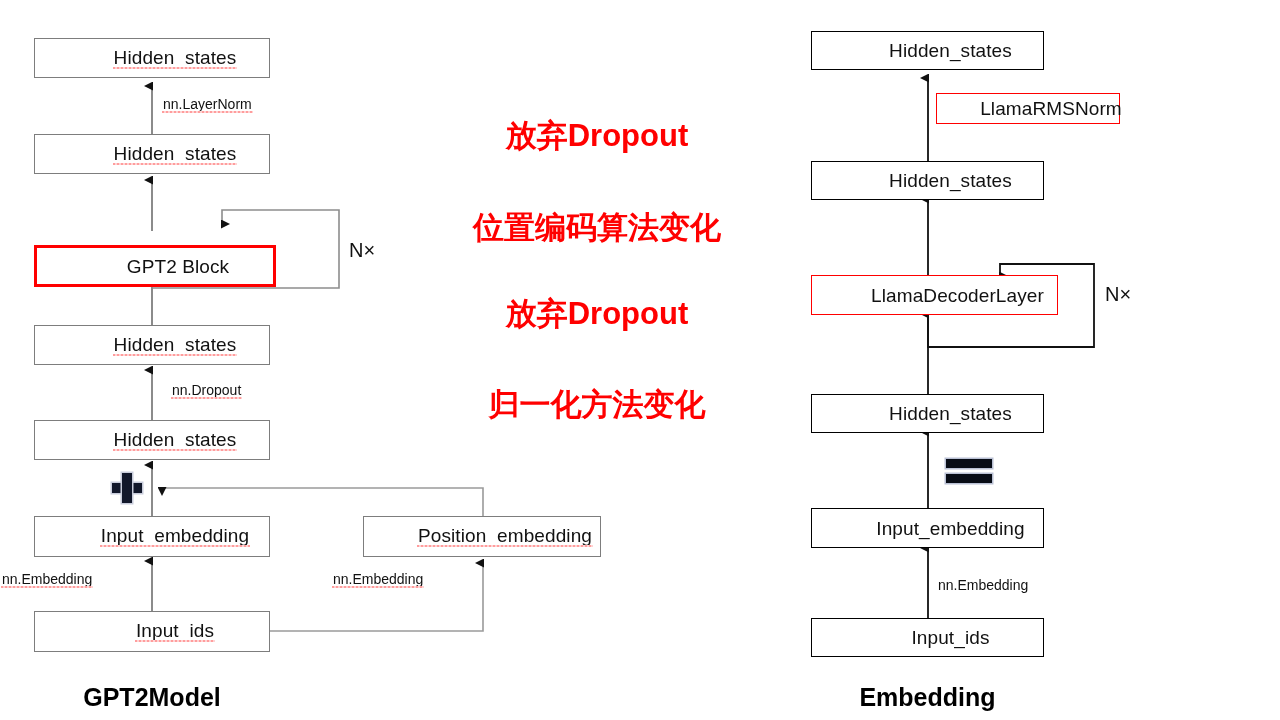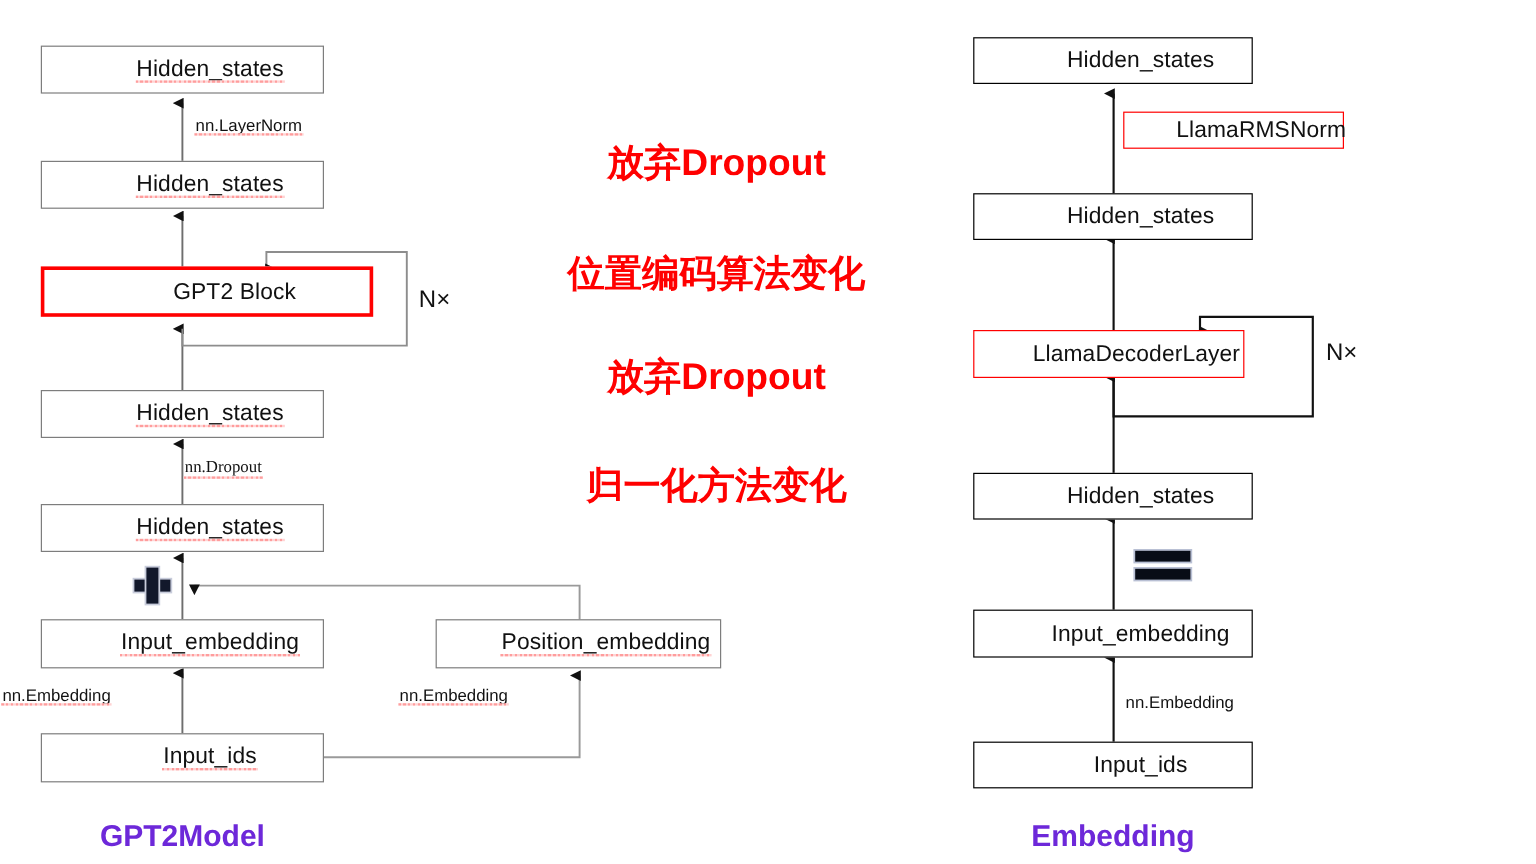--- a/index.html
+++ b/index.html
@@ -90,21 +90,21 @@
     font-weight: bold;
     font-size: 31px;
     white-space: nowrap;
     line-height: 1;
     text-align: center;
   }
   .model-title {
     position: absolute;
     font-size: 25px;
     font-weight: bold;
-    color: #6d28d9;
+    color: #000000;
     white-space: nowrap;
     line-height: 1;
     text-align: center;
   }
   
   .plus-icon {
     position: absolute;
     width: 30px;
     height: 30px;
   }
@@ -220,31 +220,31 @@
   </div>
 
   <div class="edge-label" style="left:163px; top:97px;">
     <span class="spell">nn.LayerNorm</span>
   </div>
 
   <div class="node gray" style="left:34px; top:134px; width:236px; height:40px;">
     <span class="lbl spell">Hidden_states</span>
   </div>
 
-  <div class="node red" style="left:34px; top:222px; width:277px; height:42px;">
+  <div class="node red" style="left:34px; top:245px; width:242px; height:42px;">
     <span class="lbl">GPT2 Block</span>
   </div>
 
   <div class="loop-label" style="left:349px; top:240px;">N×</div>
 
   <div class="node gray" style="left:34px; top:325px; width:236px; height:40px;">
     <span class="lbl spell">Hidden_states</span>
   </div>
 
-  <div class="edge-label" style="left:154px; top:383px;font-family:Liberation Serif, serif;">
+  <div class="edge-label" style="left:172px; top:383px;">
     <span class="spell">nn.Dropout</span>
   </div>
 
   <div class="node gray" style="left:34px; top:420px; width:236px; height:40px;">
     <span class="lbl spell">Hidden_states</span>
   </div>
 
   <div class="plus-icon" style="left:112px; top:473px;">
     <i class="h"></i>
       <i class="v"></i>
@@ -277,21 +277,21 @@
   </div>
 
   <div class="node redthin" style="left:936px; top:93px; width:184px; height:31px;">
     <span class="lbl">LlamaRMSNorm</span>
   </div>
 
   <div class="node black" style="left:811px; top:161px; width:233px; height:39px;">
     <span class="lbl">Hidden_states</span>
   </div>
 
-  <div class="node redthin" style="left:811px; top:275px; width:226px; height:40px;">
+  <div class="node redthin" style="left:811px; top:275px; width:247px; height:40px;">
     <span class="lbl">LlamaDecoderLayer</span>
   </div>
 
   <div class="loop-label" style="left:1105px; top:284px;">N×</div>
 
   <div class="node black" style="left:811px; top:394px; width:233px; height:39px;">
     <span class="lbl">Hidden_states</span>
   </div>
 
   <div class="equals-icon" style="left:946px; top:458px;">

